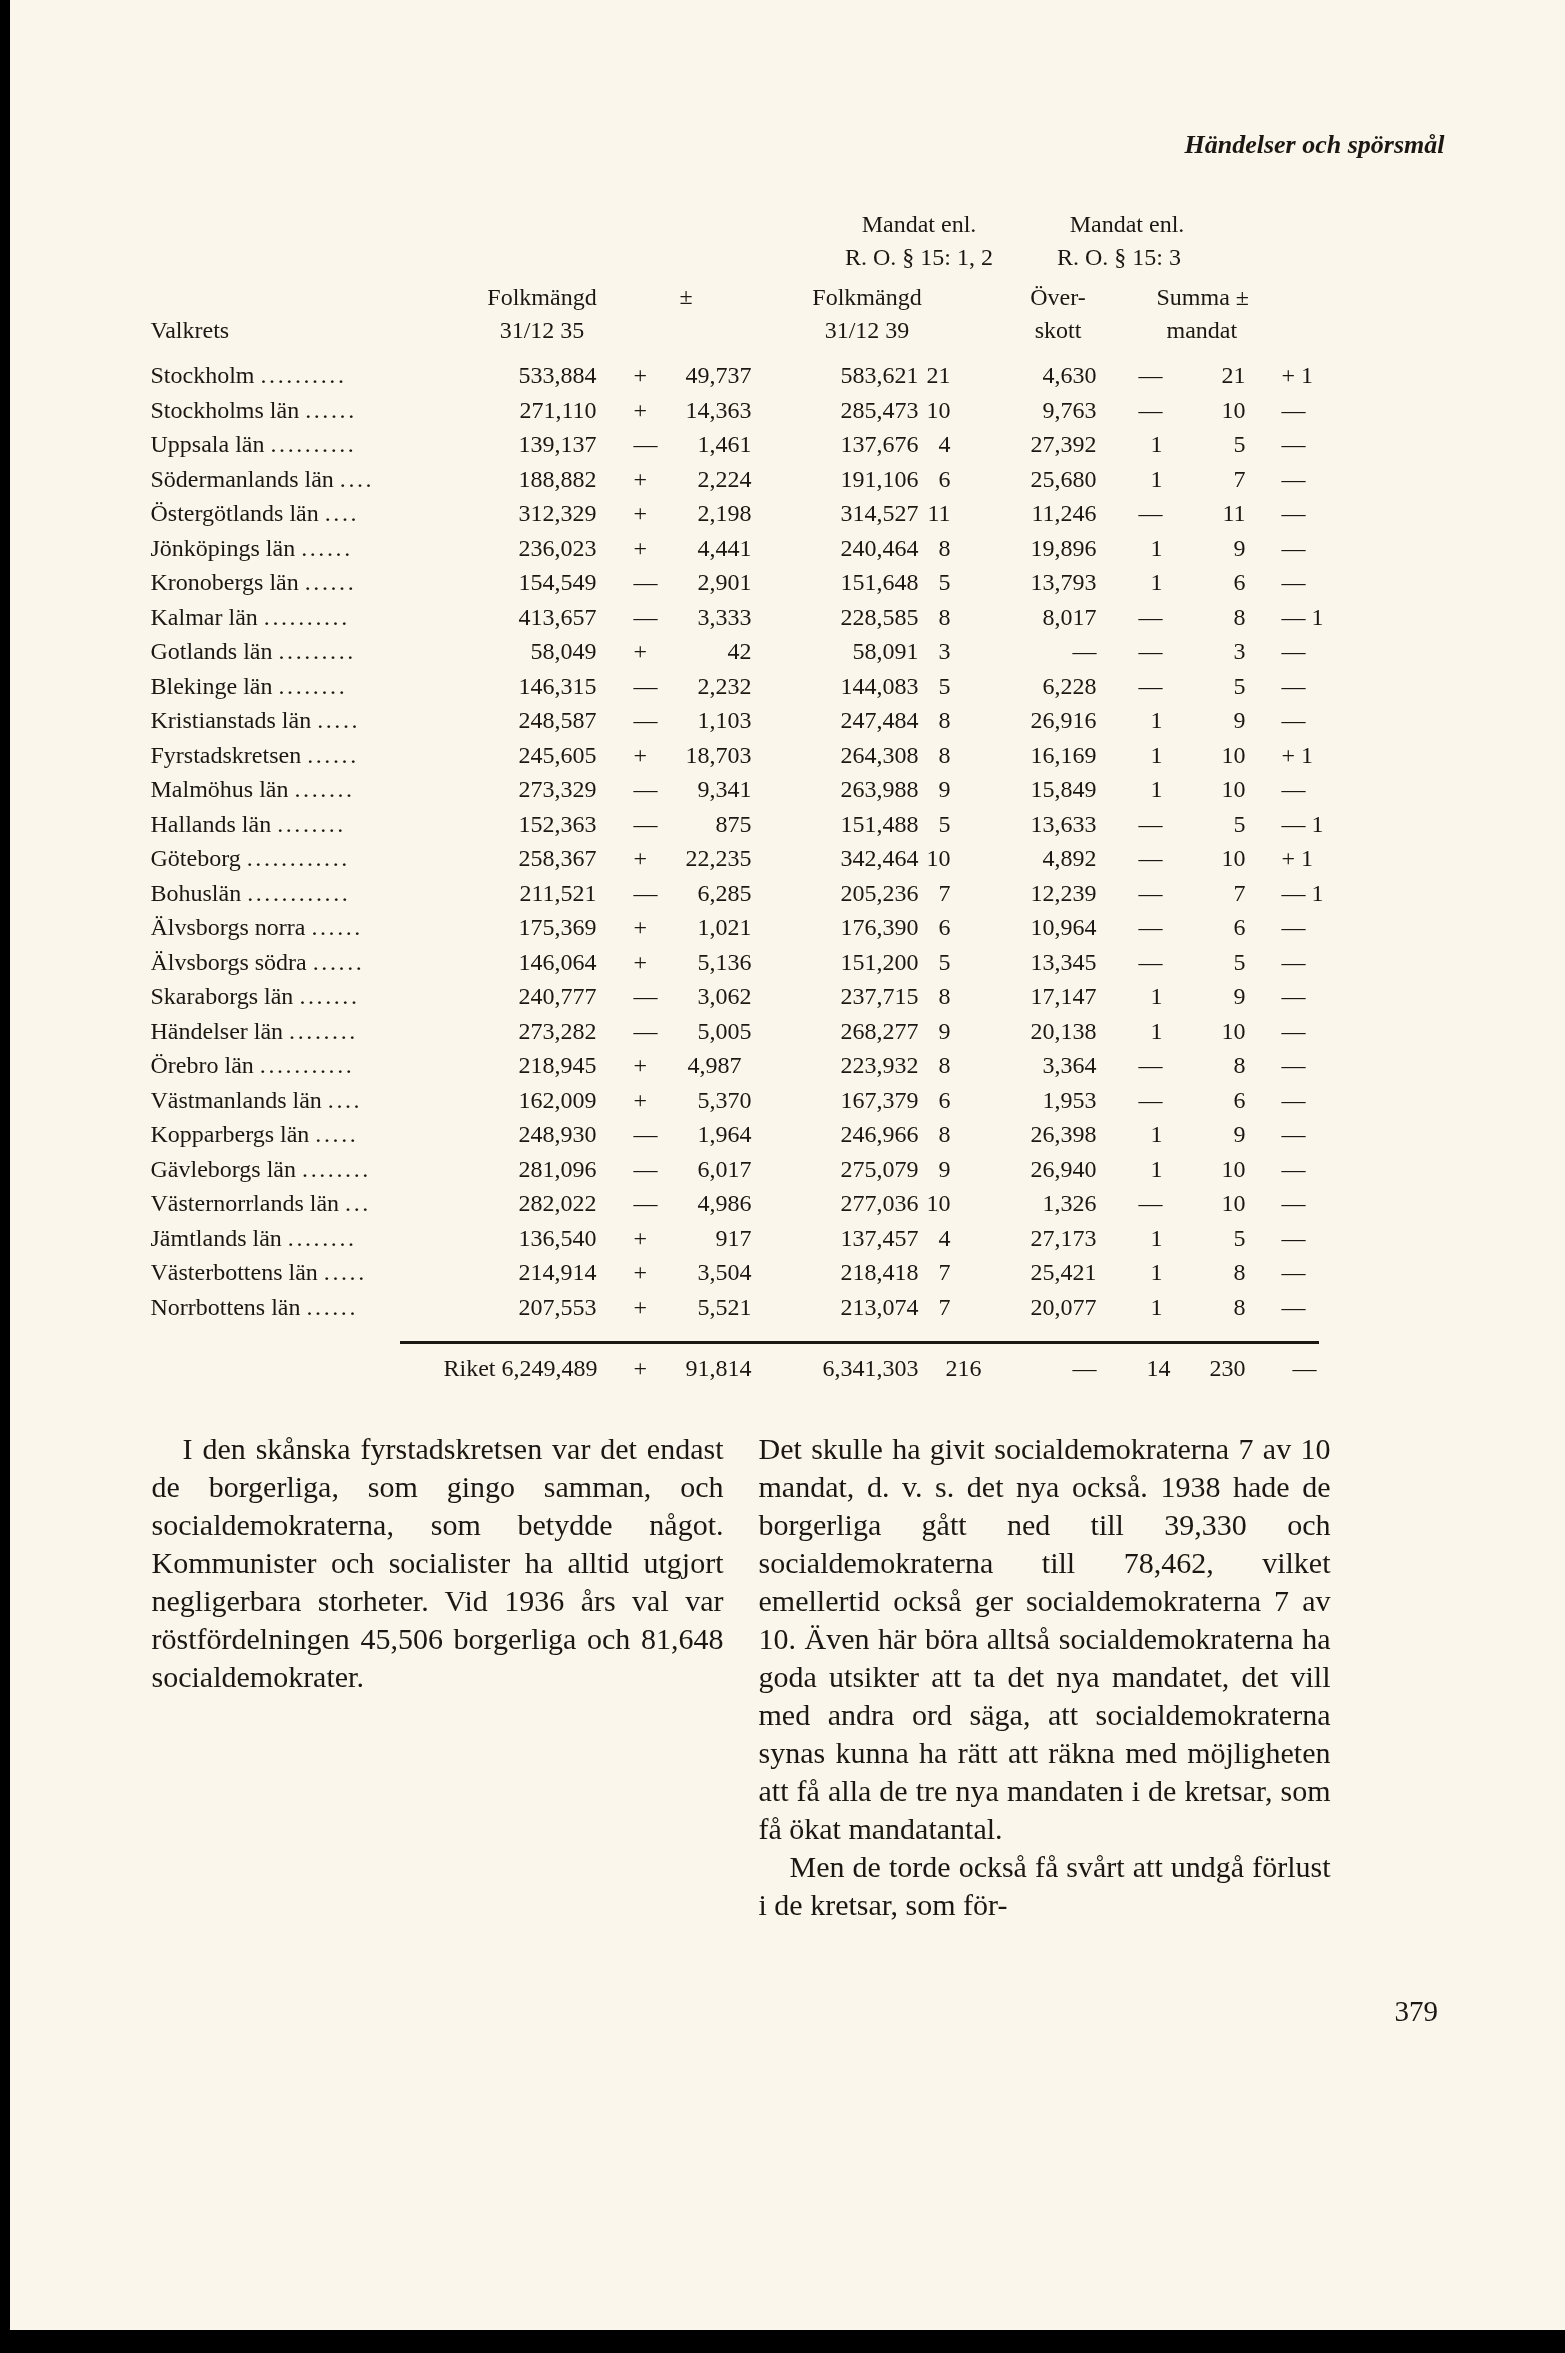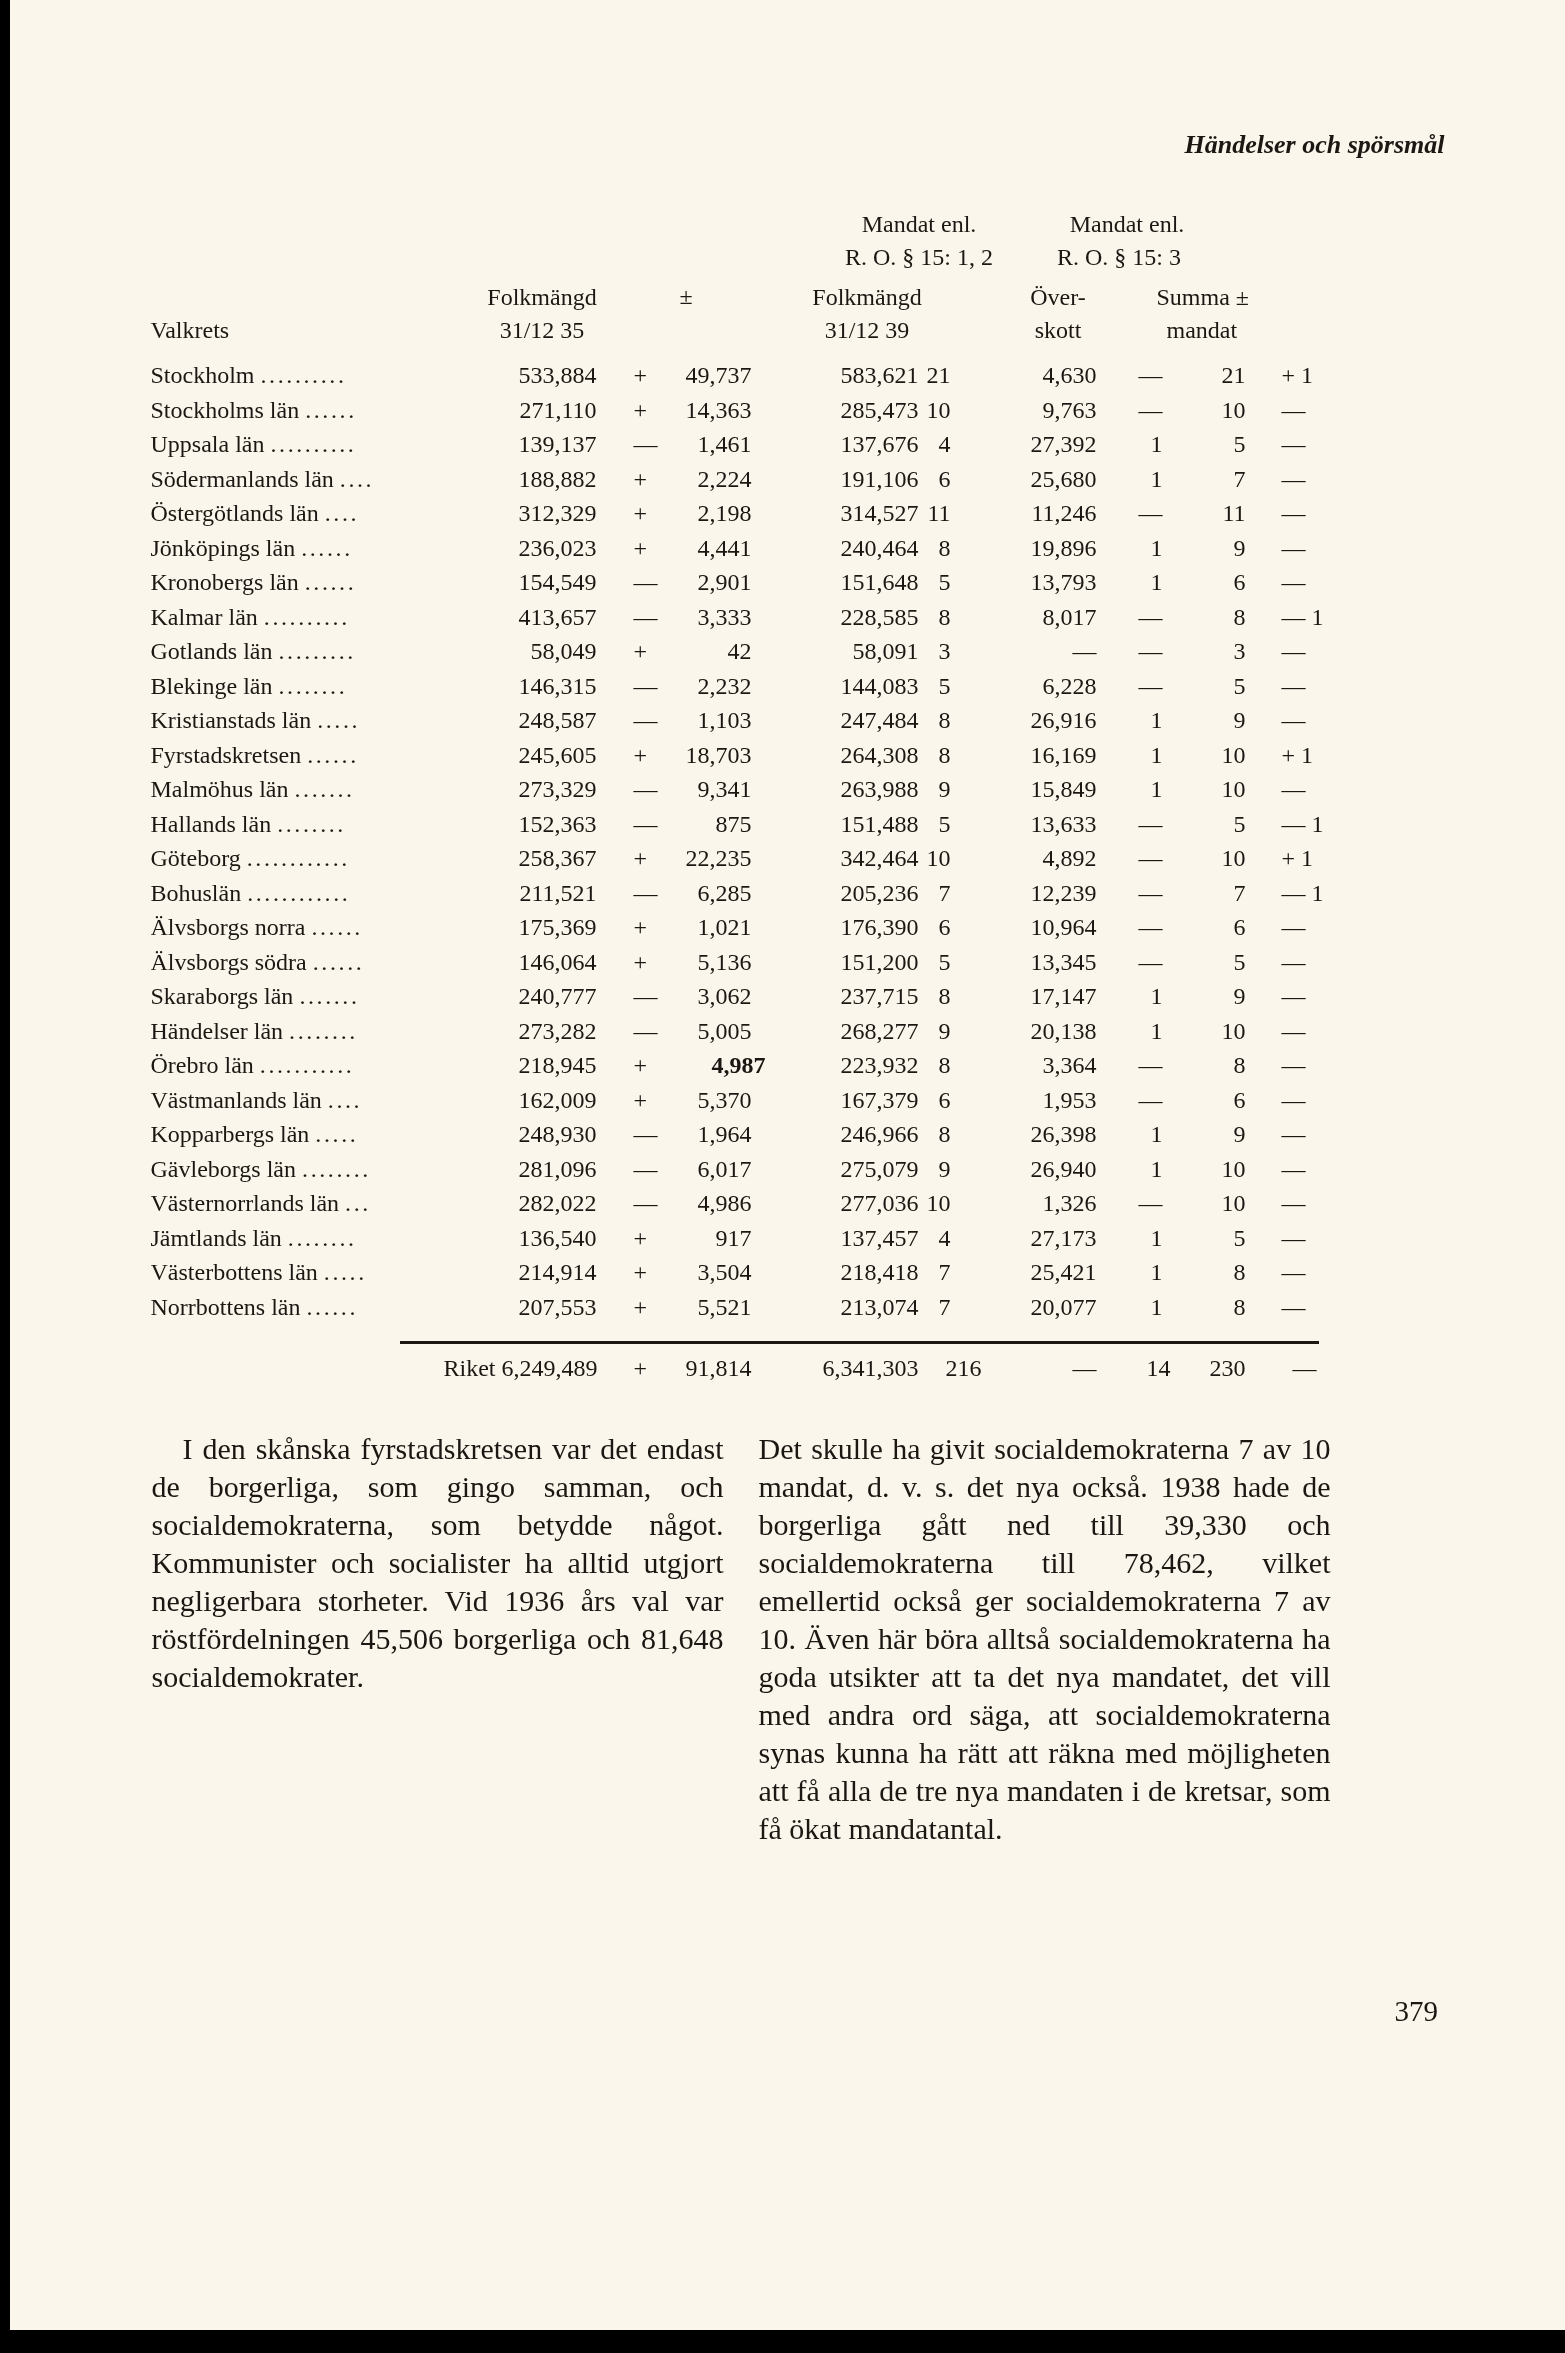--- a/index.html
+++ b/index.html
@@ -295,21 +295,21 @@
         <span class="cell r" style="left:910px;width:31px;">9</span>
         <span class="cell r" style="left:997px;width:90px;">20,138</span>
         <span class="cell r" style="left:1127px;width:26px;">1</span>
         <span class="cell r" style="left:1196px;width:40px;">10</span>
         <span class="cell" style="left:1272px;">—</span>
       </div>
       <div class="table-row" style="top: 1052px;">
         <span class="cell name"><span>Örebro län</span> <span class="dots">...........</span></span>
         <span class="cell r" style="left:433px;width:154px;">218,945</span>
         <span class="cell" style="left:624px;">+</span>
-        <span class="cell r" style="left:664px;width:92px;font-weight:bold;">4,987</span>
+        <span class="cell r" style="left:640px;width:92px;">4,987</span>
         <span class="cell r" style="left:763px;width:146px;">223,932</span>
         <span class="cell r" style="left:910px;width:31px;">8</span>
         <span class="cell r" style="left:997px;width:90px;">3,364</span>
         <span class="cell r" style="left:1127px;width:26px;">—</span>
         <span class="cell r" style="left:1196px;width:40px;">8</span>
         <span class="cell" style="left:1272px;">—</span>
       </div>
       <div class="table-row" style="top: 1087px;">
         <span class="cell name"><span>Västmanlands län</span> <span class="dots">....</span></span>
         <span class="cell r" style="left:433px;width:154px;">162,009</span>
@@ -408,17 +408,18 @@
     <span class="cell r" style="left:1135px;width:26px;">14</span>
     <span class="cell r" style="left:1179px;width:57px;">230</span>
     <span class="cell" style="left:1283px;">—</span>
   </div>
 
   <div class="col-text" style="left:142px;">
     <p class="indent">I den skånska fyrstadskretsen var det endast de borgerliga, som gingo samman, och socialdemokraterna, som betydde något. Kommunister och socialister ha alltid utgjort negligerbara storheter. Vid 1936 års val var röstfördelningen 45,506 borgerliga och 81,648 socialdemokrater.</p>
   </div>
   <div class="col-text" style="left:749px;">
     <p>Det skulle ha givit socialdemokraterna 7 av 10 mandat, d. v. s. det nya också. 1938 hade de borgerliga gått ned till 39,330 och socialdemokraterna till 78,462, vilket emellertid också ger socialdemokraterna 7 av 10. Även här böra alltså socialdemokraterna ha goda utsikter att ta det nya mandatet, det vill med andra ord säga, att socialdemokraterna synas kunna ha rätt att räkna med möjligheten att få alla de tre nya mandaten i de kretsar, som få ökat mandatantal.</p>
+    <p class="indent">Men de torde också få svårt att undgå förlust i de kretsar, som för-</p>
   </div>
 
   <div class="page-number">379</div>
 </div>
 
 
 </body></html>

